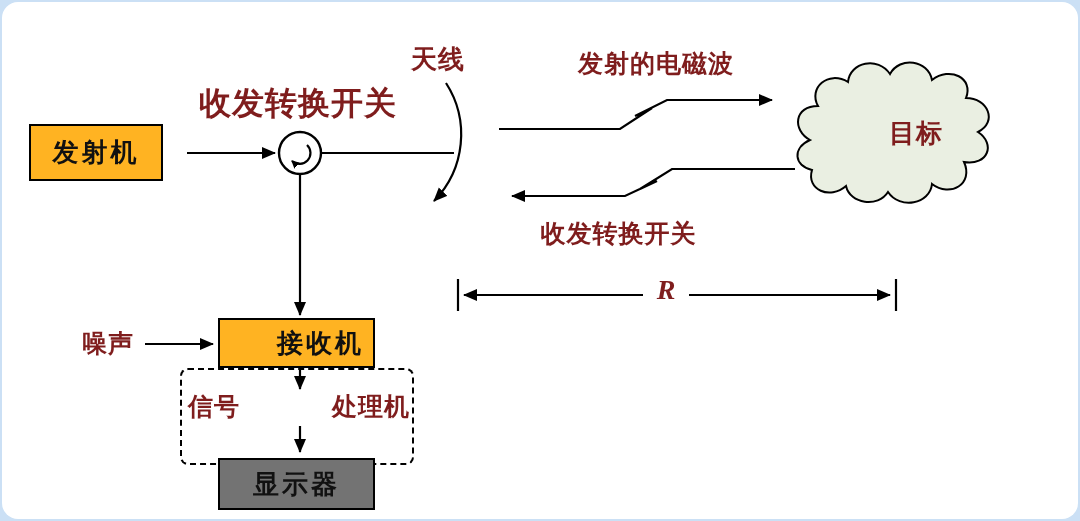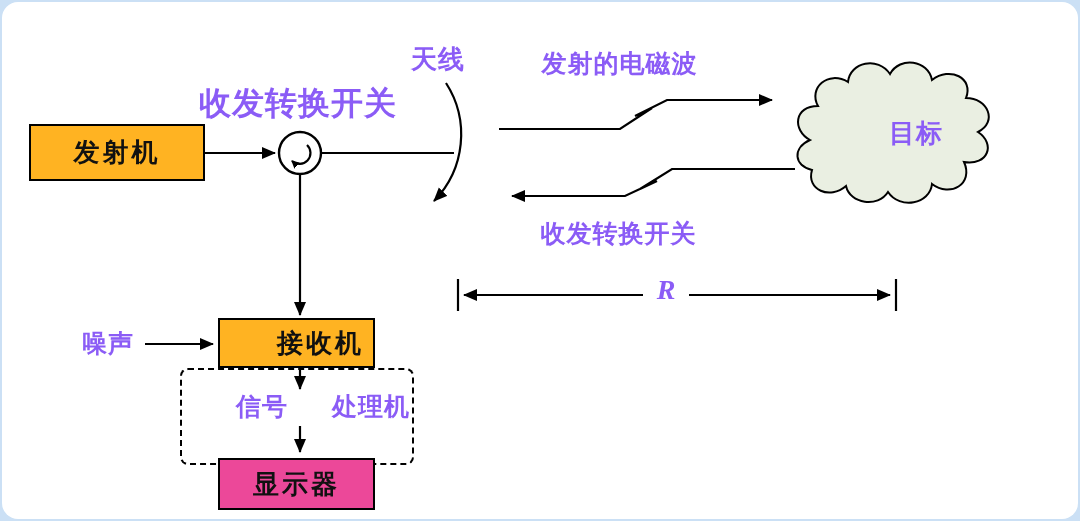--- a/index.html
+++ b/index.html
@@ -17,47 +17,47 @@
   }
   svg.layer{
     position:absolute;left:0;top:0;width:1080px;height:521px;
     pointer-events:none;
   }
   svg.layer line, svg.layer path.stroke{
     stroke:#000;stroke-width:2.2;fill:none;
   }
   .lbl{
     position:absolute;
-    font-weight:bold;color:#8b5cf6;
+    font-weight:bold;color:#7f1d1d;
     text-align:center;line-height:1.15;
     letter-spacing:1px;
     font-size:25px;
     white-space:nowrap;
   }
   .lbl-duplexer{left:193px;top:83px;width:206px;font-size:32px;}
   .lbl-antenna{left:386px;top:43px;width:100px;font-size:26px;}
-  .lbl-txwave{left:515px;top:48px;width:205px;}
+  .lbl-txwave{left:527px;top:48px;width:205px;text-align:right;}
   .lbl-rxwave{left:514px;top:218px;width:205px;}
   .lbl-target{left:841px;top:117px;width:100px;font-size:26px;text-align:right;}
   .lbl-range{
     left:644px;top:272px;width:40px;font-size:28px;
     font-family:"Liberation Serif",serif;font-style:italic;font-weight:bold;
     letter-spacing:0;
   }
   .lbl-noise{left:56px;top:328px;width:100px;}
-  .lbl-signal{left:186px;top:391px;width:100px;text-align:right;}
+  .lbl-signal{left:186px;top:391px;width:100px;text-align:left;}
   .lbl-processor{left:309px;top:391px;width:120px;text-align:center;}
   .box{
     position:absolute;
     border:2px solid #000;
     display:flex;align-items:center;justify-content:center;
     font-weight:bold;font-size:26px;letter-spacing:3px;color:#111;
     box-sizing:border-box;
   }
-  .box-transmitter{left:27px;top:122px;width:176px;height:57px;}
+  .box-transmitter{left:27px;top:122px;width:134px;height:57px;}
   .box-receiver{left:216px;top:316px;width:157px;height:50px;padding-left:48px;}
   .box-display{left:216px;top:456px;width:157px;height:52px;}
   .dashed-box{
     position:absolute;
     left:178px;top:366px;width:234px;height:97px;
     border:2px dashed #000;border-radius:8px;
     box-sizing:border-box;
     background:transparent;
   }
 </style>
@@ -121,21 +121,21 @@
     <div class="dashed-box"></div>
 
     <div class="box box-transmitter" style="background-color: rgb(255, 179, 34);">
       <span>发射机</span>
     </div>
 
     <div class="box box-receiver" style="background-color: rgb(255, 179, 34);">
       <span>接收机</span>
     </div>
 
-    <div class="box box-display" style="background-color: #ec4899;">
+    <div class="box box-display" style="background-color: #737373;">
       <span>显示器</span>
     </div>
 
     <div class="lbl lbl-duplexer">收发转换开关</div>
 
     <div class="lbl lbl-antenna">天线</div>
 
     <div class="lbl lbl-txwave">发射的电磁波</div>
 
     <div class="lbl lbl-rxwave">收发转换开关</div>

